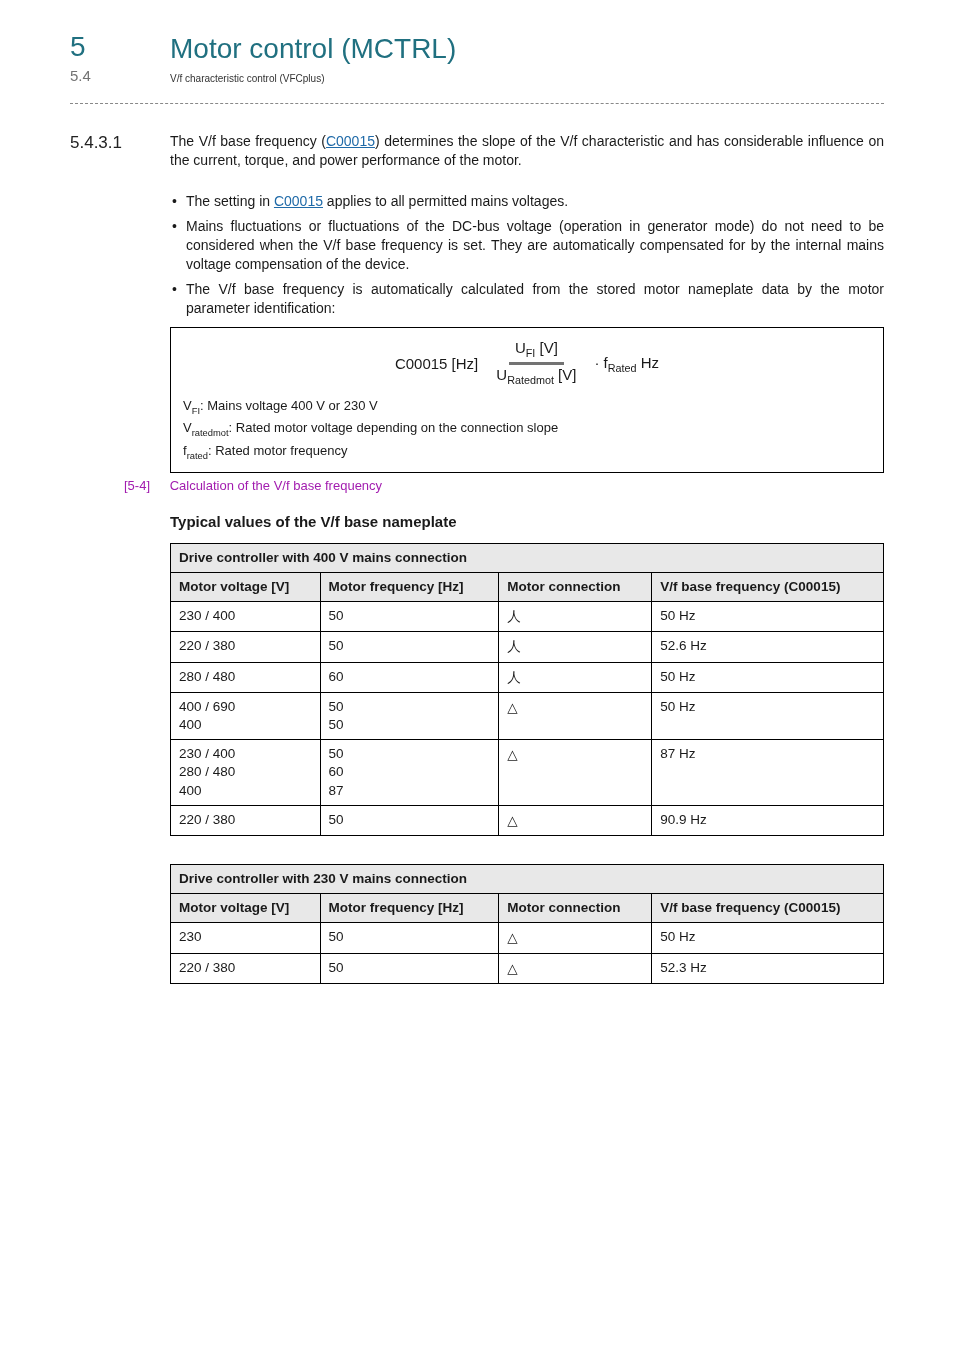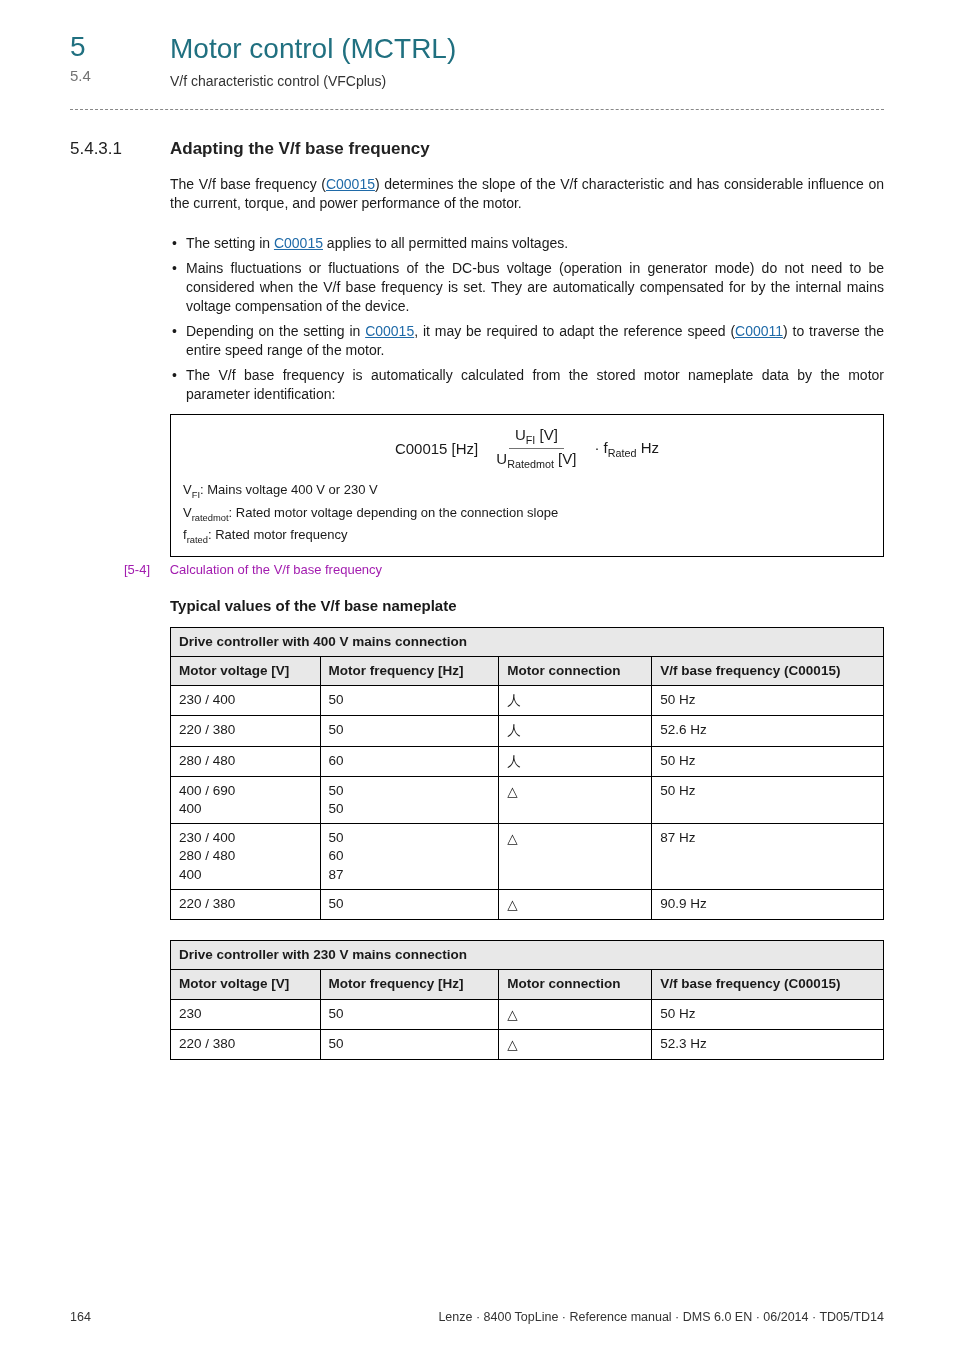--- a/index.html
+++ b/index.html
@@ -41,21 +41,21 @@
     margin: 0 0 4px 60px;
   }
   .hdr-sub-num {
     position: absolute;
     left: 70px;
     top: 66px;
     font-size: 15px;
     color: #737373;
   }
   .hdr-sub {
-    font-size: 14px;
+    font-size: 10px;
     color: #333;
     margin: 0 0 18px 60px;
   }
   .dash-rule {
     border: none;
     border-top: 1.5px dashed #888;
     margin: 12px 0 28px -40px;
     width: calc(100% + 40px);
   }
   .sec-num {
@@ -109,40 +109,40 @@
     font-size: 15px;
     margin-bottom: 10px;
   }
   .frac {
     display: inline-flex;
     flex-direction: column;
     align-items: center;
     vertical-align: middle;
     line-height: 1.1;
   }
-  .frac .num { border-bottom: 1px solid #737373; padding: 0 6px 2px; }
+  .frac .num { border-bottom: 3px solid #737373; padding: 0 6px 2px; }
   .frac .den { padding: 2px 6px 0; }
   sub { font-size: 0.72em; }
   .formula-notes { font-size: 13px; }
   .formula-notes div { margin-bottom: 2px; }
   .caption {
     font-size: 13px;
     color: #a21caf;
     margin: 4px 0 18px -46px;
   }
   .caption .cap-num { display: inline-block; width: 42px; }
   .subhead {
     font-weight: 700;
     font-size: 15px;
     margin: 0 0 10px 0;
   }
   table.data {
     border-collapse: collapse;
     width: 100%;
-    margin-bottom: 20px;
+    margin-bottom: 28px;
     font-size: 13.5px;
   }
   table.data th, table.data td {
     border: 1px solid #000;
     padding: 5px 8px;
     text-align: left;
     vertical-align: top;
   }
   table.data .title-row th {
     background: var(--gray-bg);
@@ -172,36 +172,32 @@
 <div class="page">
 
   <div class="hdr-num">5</div>
   <h1 class="hdr-title">Motor control (MCTRL)</h1>
   <div class="hdr-sub-num">5.4</div>
   <div class="hdr-sub">V/f characteristic control (VFCplus)</div>
 
   <hr class="dash-rule">
 
   <div class="sec-num">5.4.3.1</div>
-  <h2 class="sec-title">Adapting the V/f base frequency</h2>
 
   <div class="body-block">
 
     <p>
       <span>The V/f base frequency (</span><a class="link" href="#">C00015</a><span>) determines the slope of the V/f characteristic and has considerable influence on the current, torque, and power performance of the motor.</span>
     </p>
 
     <ul class="bullets">
       <li>
         <span>The setting in </span><a class="link" href="#">C00015</a><span> applies to all permitted mains voltages.</span>
       </li>
       <li>Mains fluctuations or fluctuations of the DC-bus voltage (operation in generator mode) do not need to be considered when the V/f base frequency is set. They are automatically compensated for by the internal mains voltage compensation of the device.</li>
-      <li>
-        <span>Depending on the setting in </span><a class="link" href="#">C00015</a><span>, it may be required to adapt the reference speed (</span><a class="link" href="#">C00011</a><span>) to traverse the entire speed range of the motor.</span>
-      </li>
       <li>The V/f base frequency is automatically calculated from the stored motor nameplate data by the motor parameter identification:</li>
     </ul>
 
     <div class="formula-box">
       <div class="formula-row">
         <span>C00015 [Hz]</span>
         <span class="frac">
           <span class="num">
             <span>U</span><sub>FI</sub><span> [V]</span>
           </span>
@@ -314,18 +310,14 @@
             <td><span class="multi">220 / 380</span></td>
             <td><span class="multi">50</span></td>
             <td><span class="sym">△</span></td>
             <td><span class="multi">52.3 Hz</span></td>
           </tr>
         </tbody>
     </table>
 
   </div>
 
-  <div class="footer">
-    <span>164</span>
-    <span>Lenze · 8400 TopLine · Reference manual · DMS 6.0 EN · 06/2014 · TD05/TD14</span>
-  </div>
 
 </div>
 
 </body></html>

